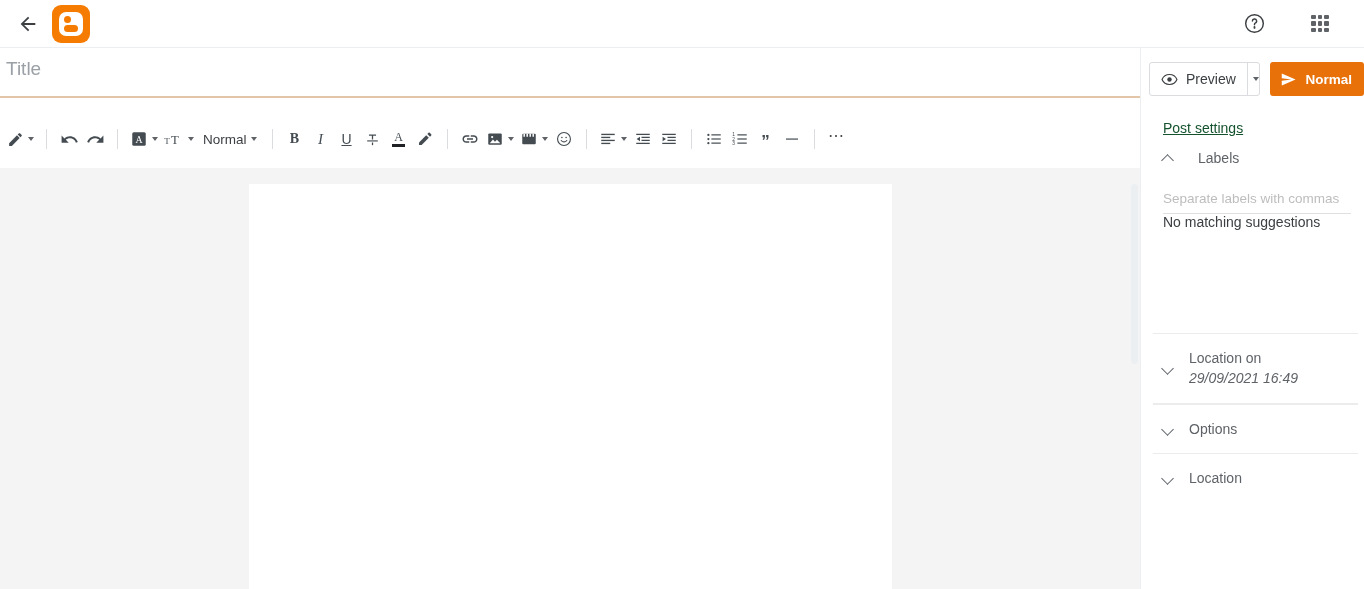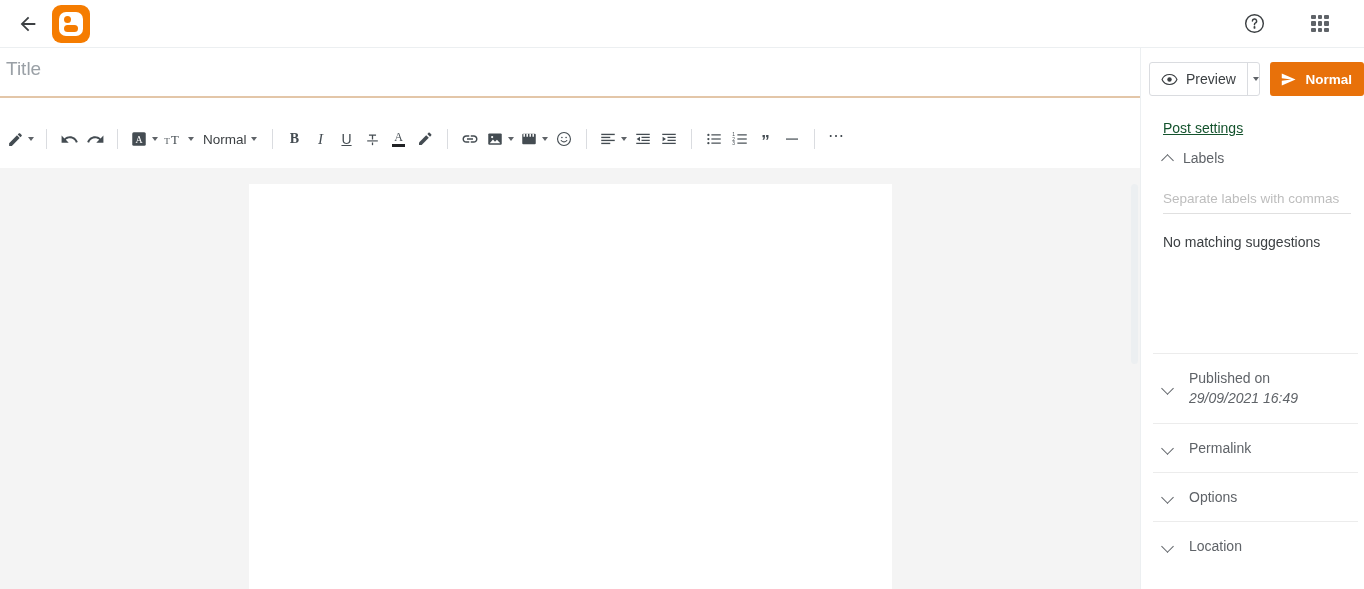--- a/index.html
+++ b/index.html
@@ -174,21 +174,21 @@
     cursor: pointer;
     font-family: "Liberation Sans", sans-serif;
   }
 
   .post-settings-title {
     margin: 24px 0 4px 22px;
     font-size: 14px; color: #14532d; text-decoration: underline;
   }
 
   .sb-section-head {
-    display: flex; align-items: center; gap: 8px;
+    display: flex; align-items: center; gap: 23px;
     padding: 10px 0 10px 20px;
     cursor: pointer;
   }
   .sb-section-head .lbl { font-size: 14px; color: #5f6368; }
   .chev { width: 14px; height: 14px; position: relative; flex: 0 0 14px; }
   .chev::before {
     content: ""; position: absolute; left: 2px; top: 3px;
     width: 8px; height: 8px;
     border-right: 1.6px solid #5f6368; border-bottom: 1.6px solid #5f6368;
     transform: rotate(45deg);
@@ -199,21 +199,21 @@
   .labels-input {
     width: 188px; height: 26px;
     border: none; outline: none; background: transparent;
     border-bottom: 1px solid #e0e0e0;
     font-size: 13.5px; color: #3c4043;
     font-family: "Liberation Sans", sans-serif;
     padding: 0 0 4px 0;
   }
   .labels-input::placeholder { color: #bdbdbd; }
   .no-match {
-    margin-top: 20px; font-size: 14px; color: #3c4043;
+    margin-top: 0; font-size: 14px; color: #3c4043;
   }
 
   .divider { height: 1px; background: #ececec; margin: 0 6px 0 12px; }
 
   .sb-row {
     display: flex; align-items: center; gap: 14px;
     padding: 14px 0 14px 20px;
     cursor: pointer;
   }
   .sb-row .txt { font-size: 14px; color: #5f6368; line-height: 1.45; }
@@ -488,31 +488,27 @@
     <div class="labels-body">
       <input class="labels-input" type="text" placeholder="Separate labels with commas" style="">
       <div class="no-match">No matching suggestions</div>
     </div>
 
     <div class="divider" style="margin-top:103px"></div>
 
     <div class="sb-row">
       <span class="chev"></span>
       <span class="txt">
-        <span>Published on</span>
+        <span>Location on</span>
         <span class="sub">29/09/2021 16:49</span>
       </span>
     </div>
 
     <div class="divider"></div>
 
-    <div class="sb-row">
-      <span class="chev"></span>
-      <span class="txt">Permalink</span>
-    </div>
 
     <div class="divider"></div>
 
     <div class="sb-row">
       <span class="chev"></span>
       <span class="txt">Options</span>
     </div>
 
     <div class="divider"></div>
 

